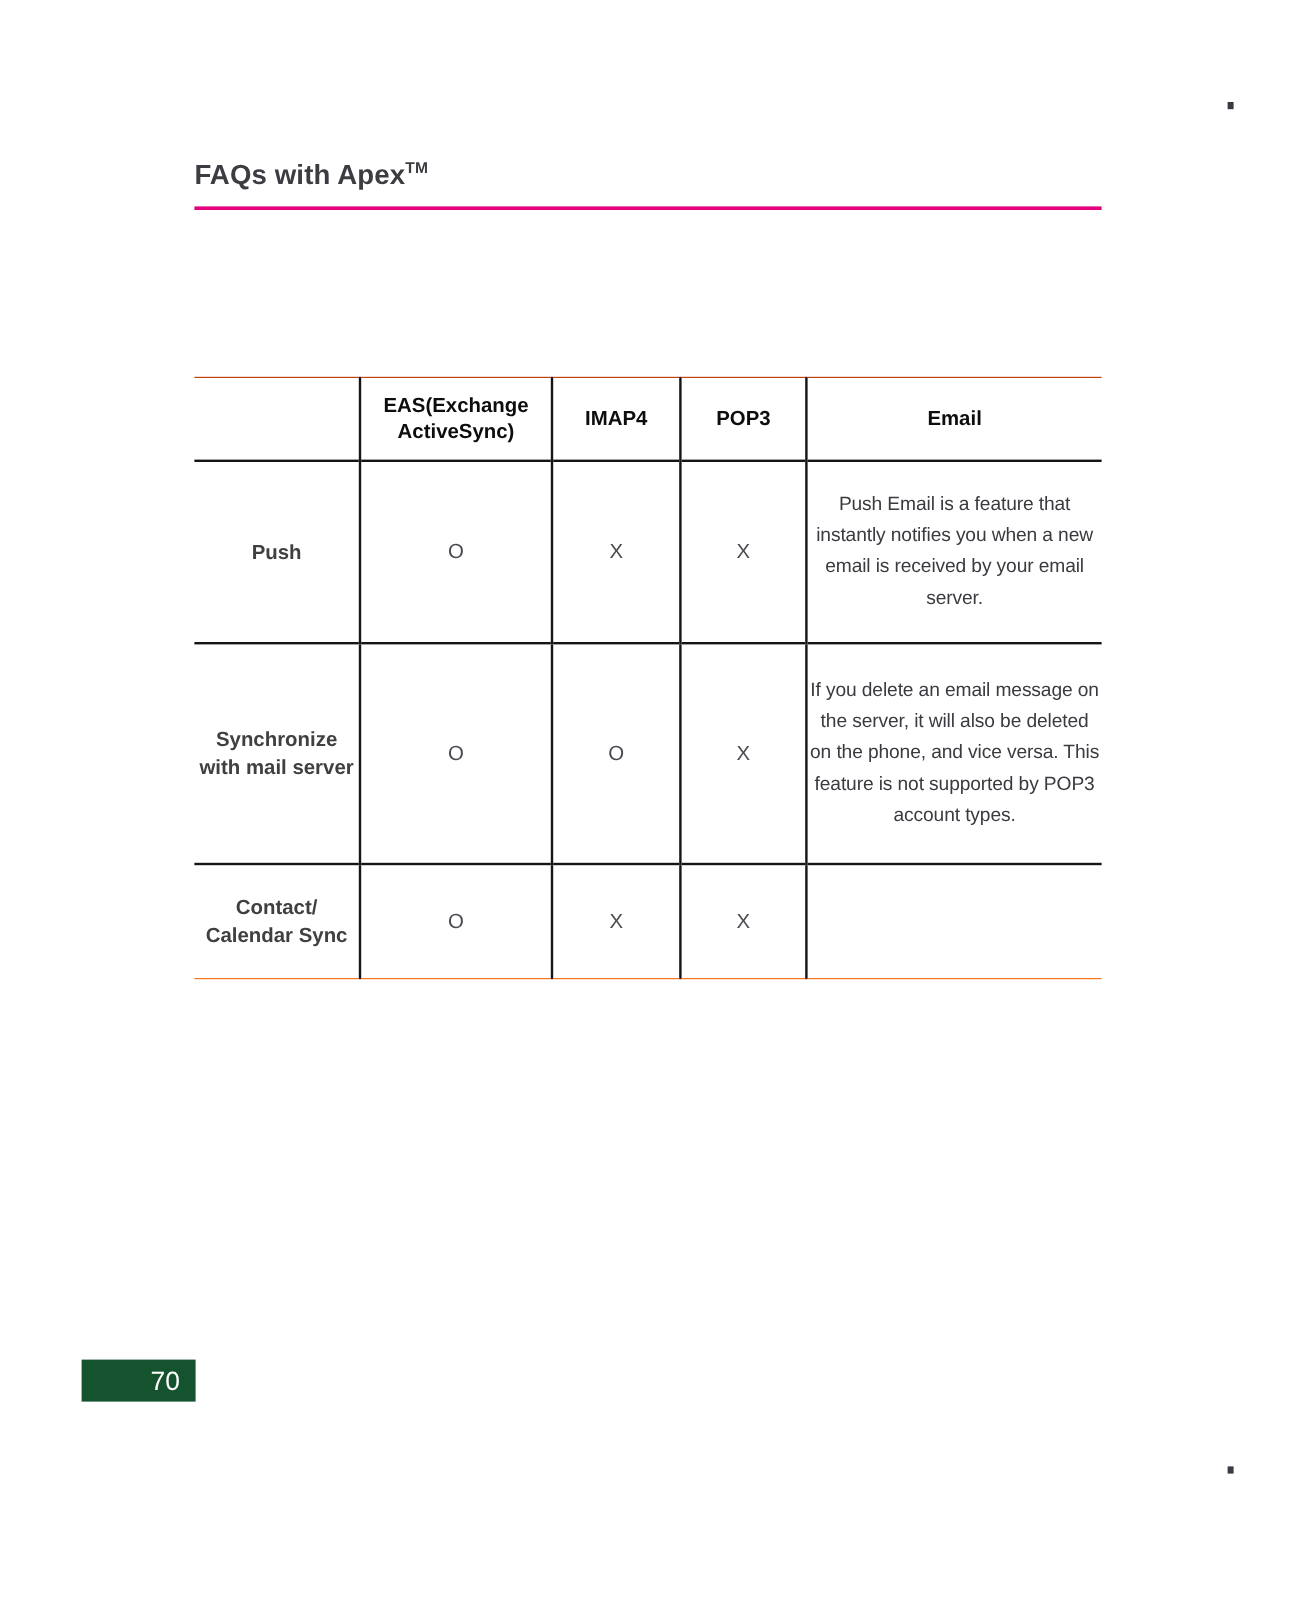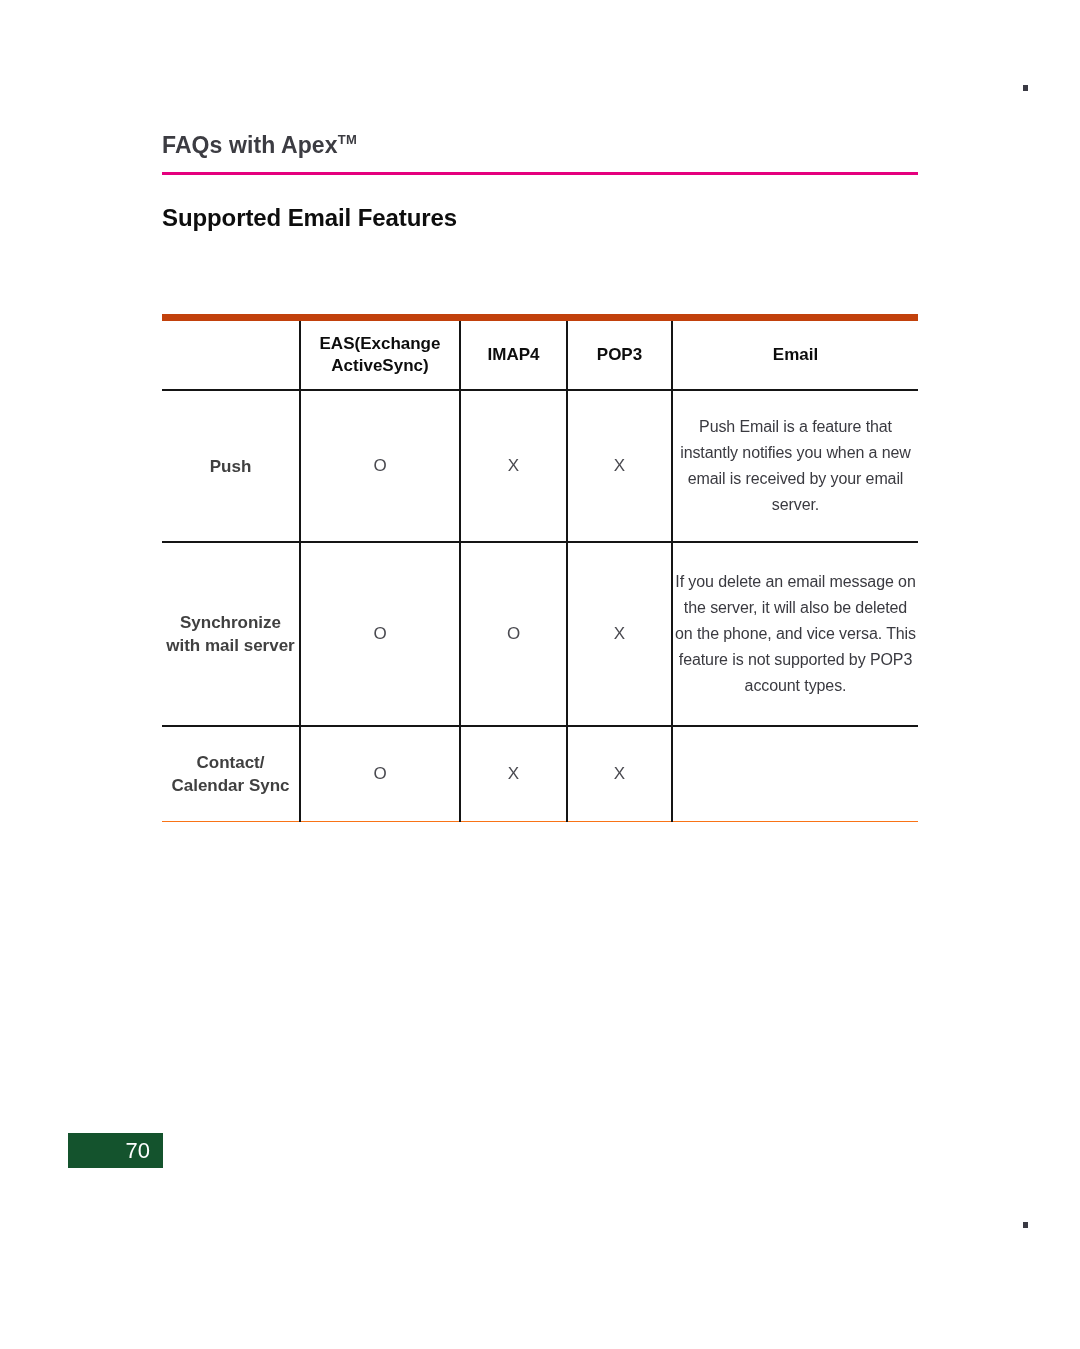--- a/index.html
+++ b/index.html
@@ -111,21 +111,21 @@
   .feature-table th:first-child,
   .feature-table td:first-child {
     border-left: none;
   }
   .feature-table th:last-child,
   .feature-table td:last-child {
     border-right: none;
   }
 
   .feature-table thead tr {
-    border-top: 7px solid #c2410c;
+    border-top: 1px solid #c2410c;
     border-bottom: 2px solid #151515;
   }
   .feature-table tbody tr {
     border-bottom: 2px solid #151515;
   }
   .feature-table tbody tr:last-child {
     border-bottom: 1px solid #f97316;
   }
 
   .feature-table th {
@@ -186,21 +186,20 @@
 
   <span class="reg-mark reg-top"></span>
   <span class="reg-mark reg-bottom"></span>
 
   <div class="running-header">
     <span>FAQs with Apex</span><span class="tm">TM</span>
   </div>
 
   <div class="header-rule"></div>
 
-  <h1 class="section-title">Supported Email Features</h1>
 
 
   <table class="feature-table">
     <colgroup>
       <col class="c-feature">
       <col class="c-eas">
       <col class="c-imap">
       <col class="c-pop">
       <col class="c-notes">
     </colgroup>

